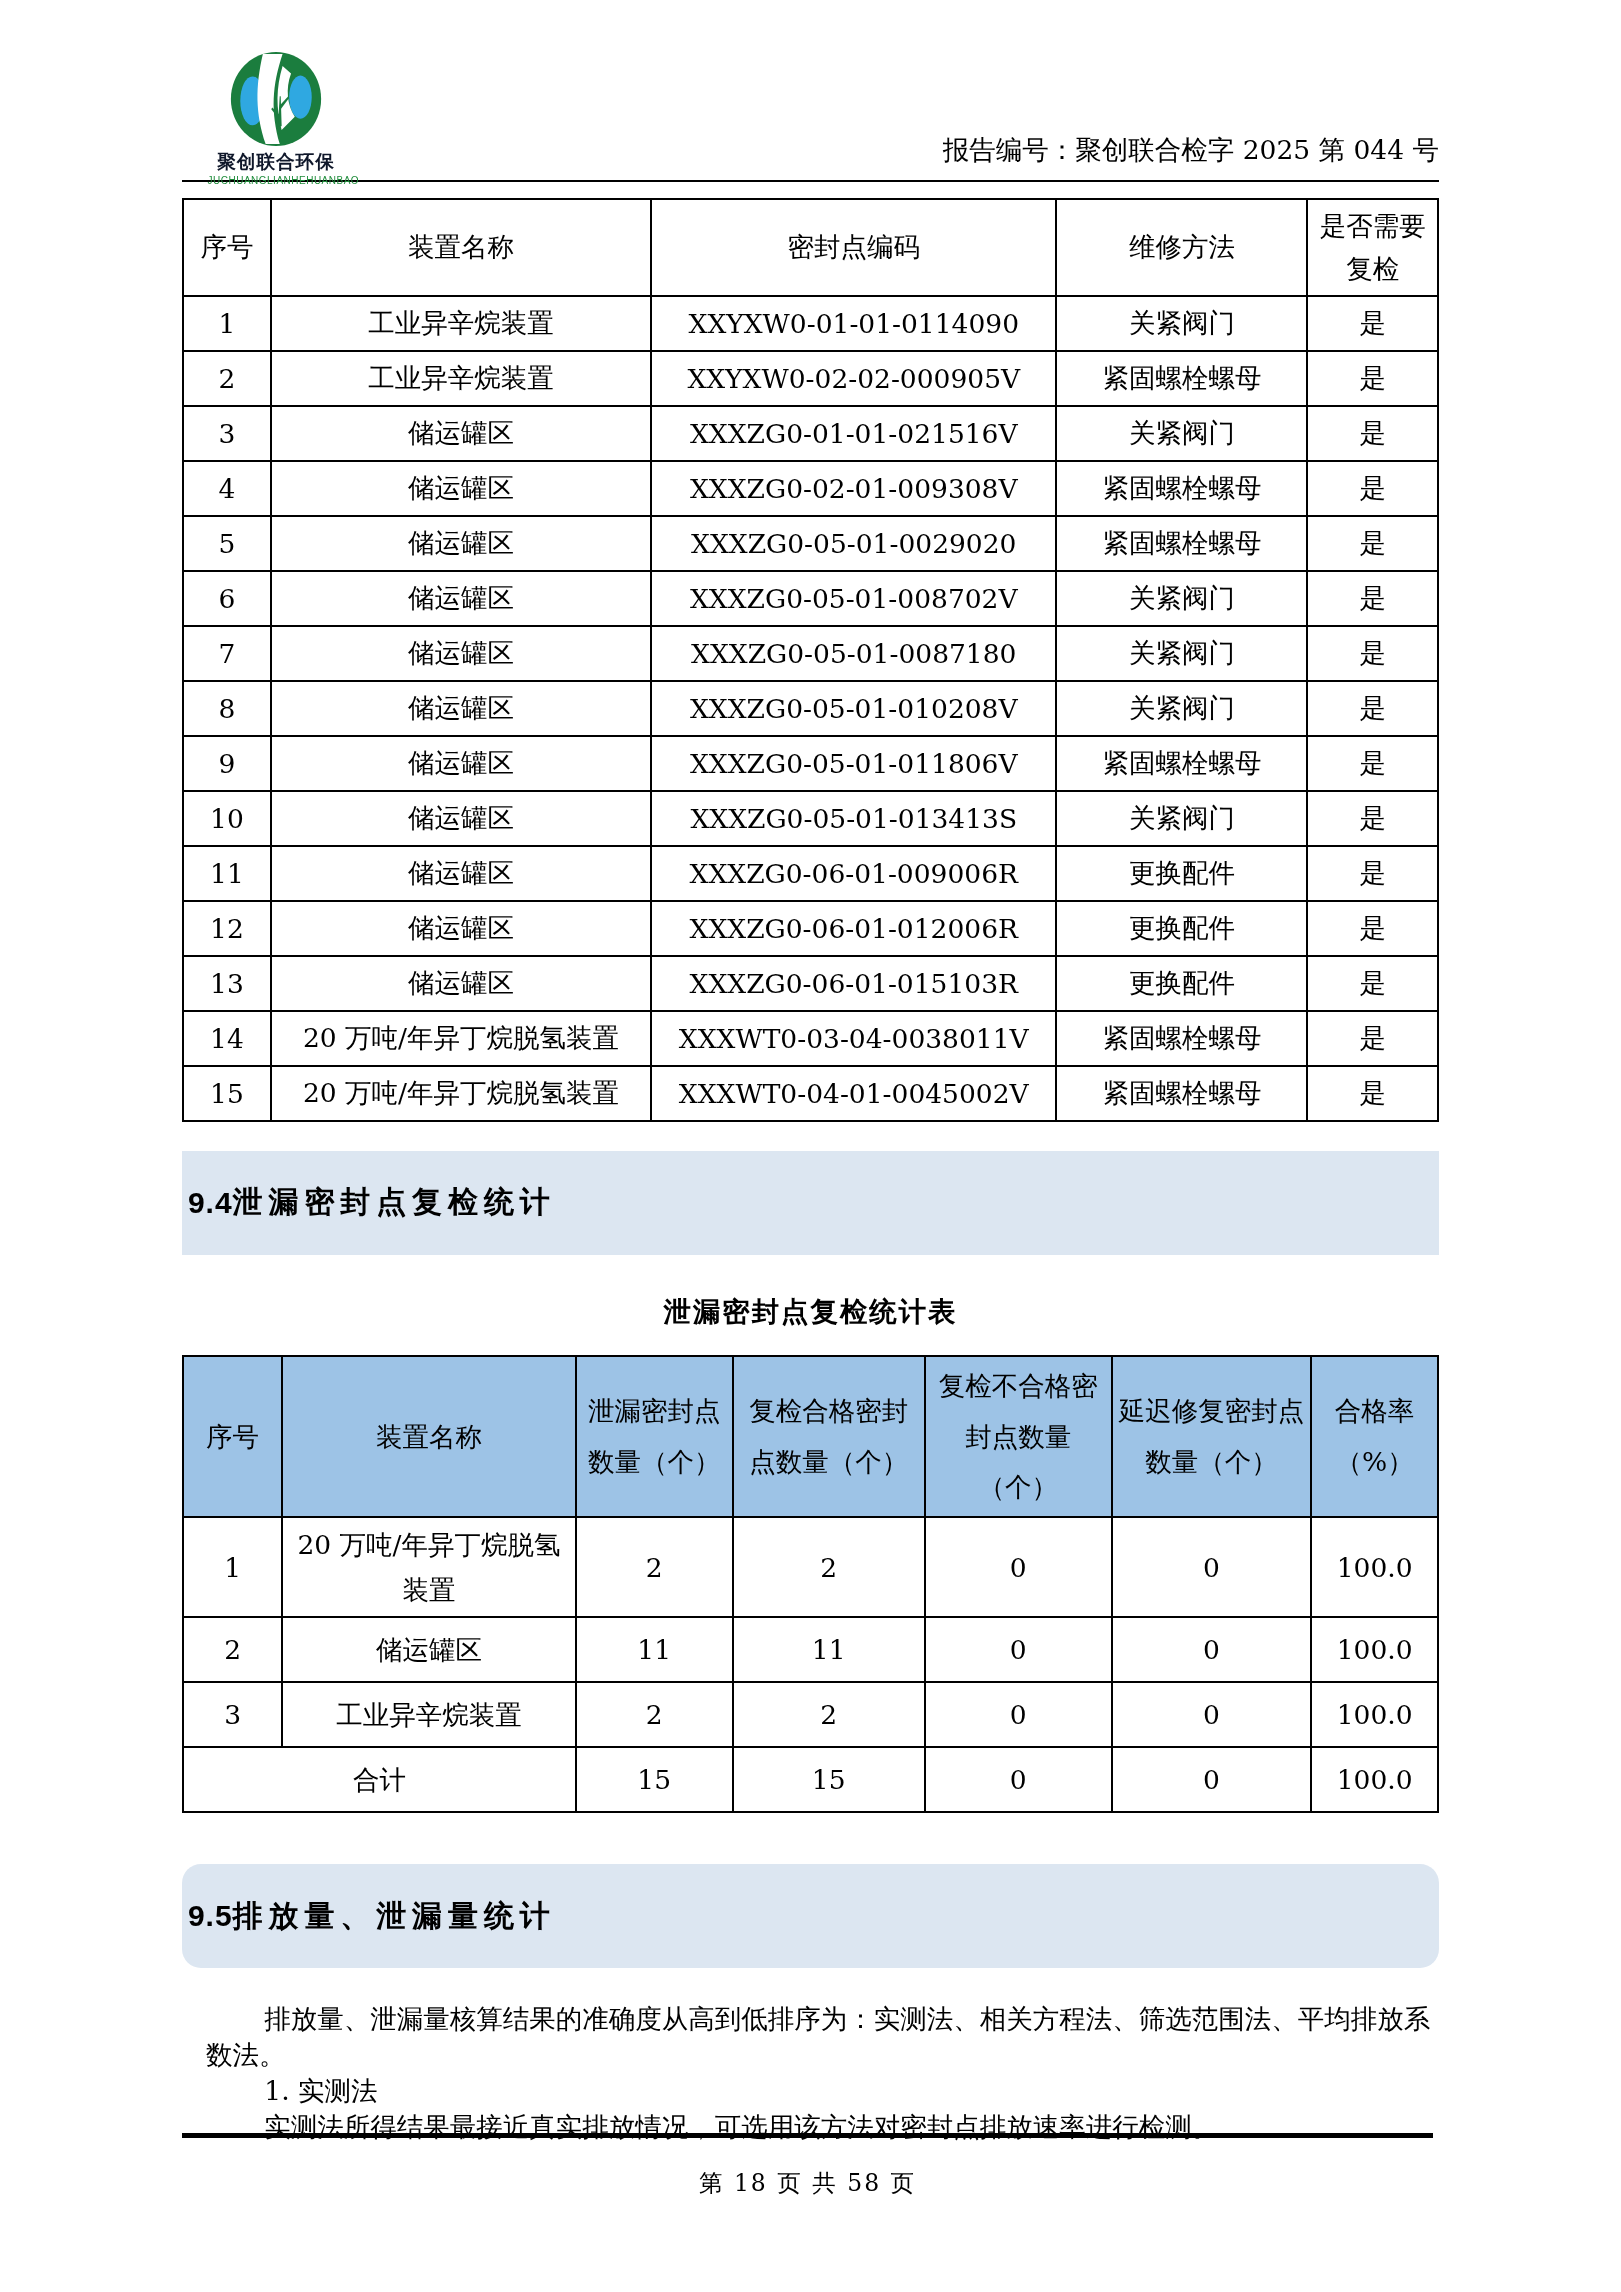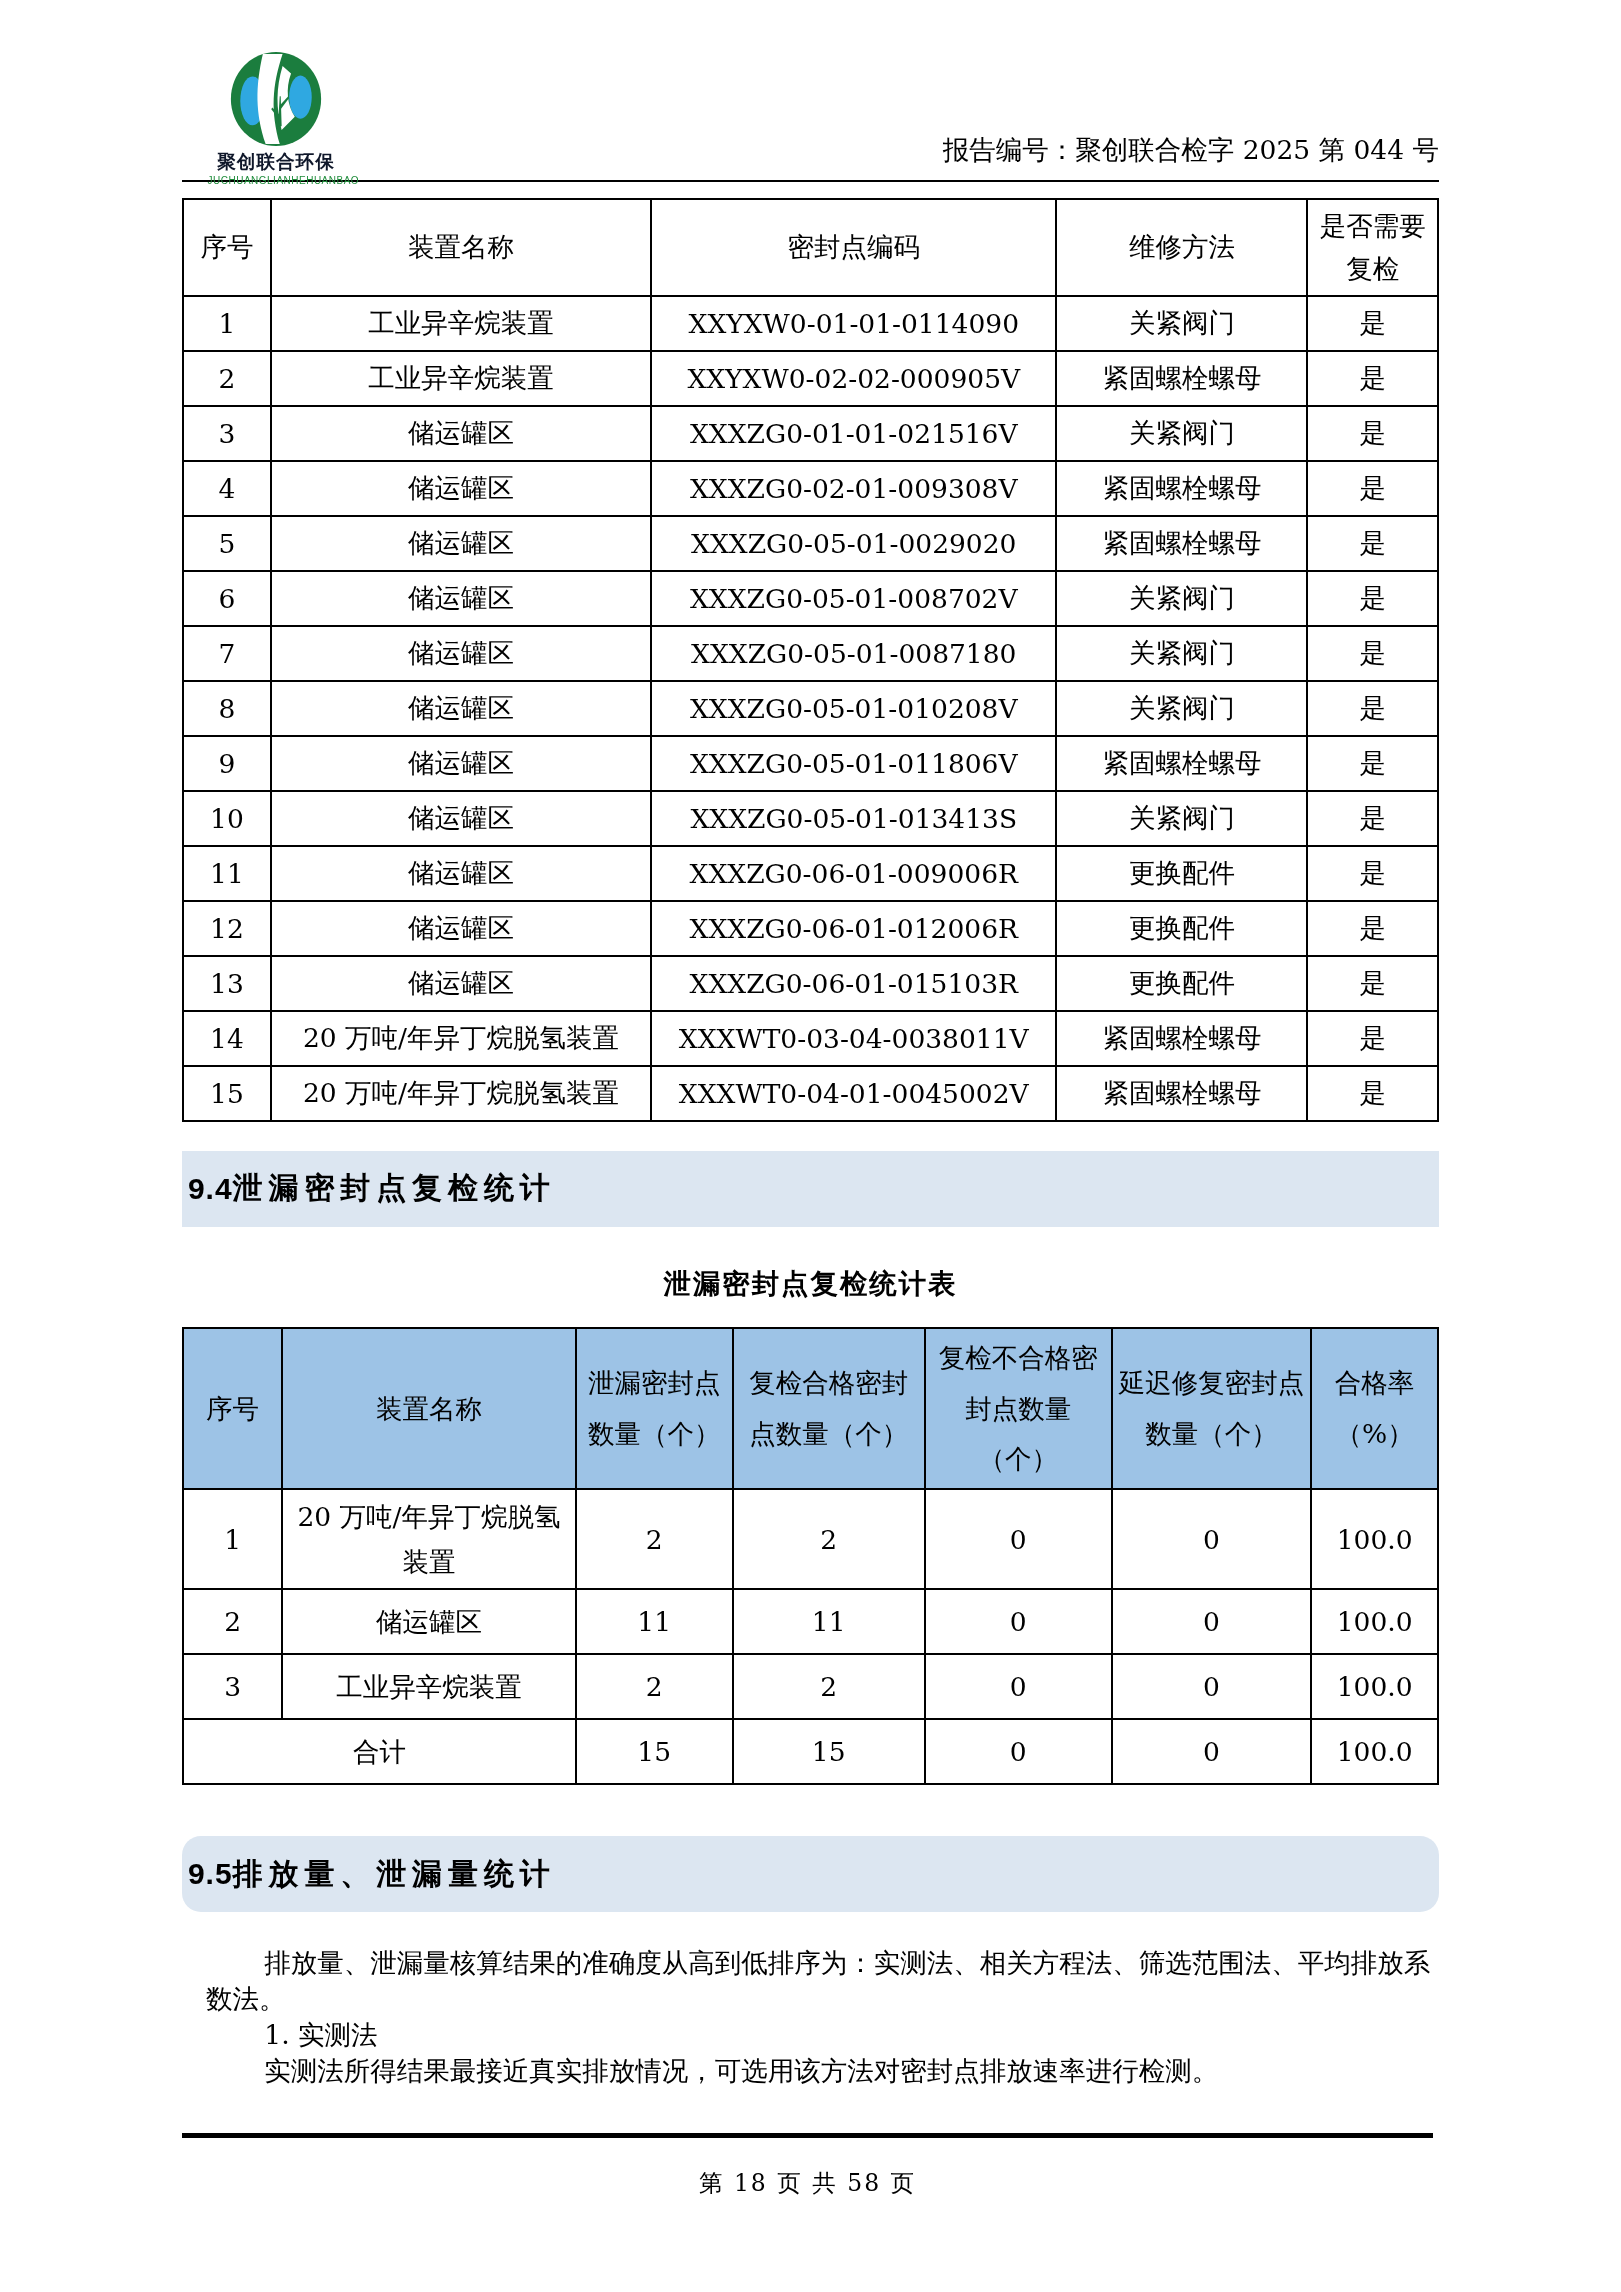--- a/index.html
+++ b/index.html
@@ -30,21 +30,21 @@
   td,th { border:2px solid #000; text-align:center; vertical-align:middle;
           font-size:26.5px; font-weight:normal; padding:3.9px 5.9px; overflow:hidden; }
   .t1 { margin-top:15.7px; border:2.9px solid #000; }
   .t1 thead th { height:94px; line-height:1.65; }
   .t1 td { height:55px; }
   .t2 { margin-top:25.5px; border:2.9px solid #000; }
   .t2 thead th { height:104px; background:#9dc3e6; line-height:1.9; }
   .t2 td { height:65px; line-height:1.7; }
 
   
-  .band { margin-top:29px; height:76px; background:#dce6f1;
+  .band { margin-top:29px; height:104px; background:#dce6f1;
           display:flex; align-items:center;
           font-family:"Liberation Sans",sans-serif; font-weight:bold;
           font-size:30px; padding-left:5.9px; }
   .band .num { letter-spacing:1px; }
   .band .ttl { letter-spacing:5.9px; }
 
   .caption { margin-top:39px; text-align:center; font-family:"Liberation Sans",sans-serif;
              font-weight:bold; font-size:27.4px; letter-spacing:2px; }
 
   .band2 { margin-top:51px;border-radius:19px; }

